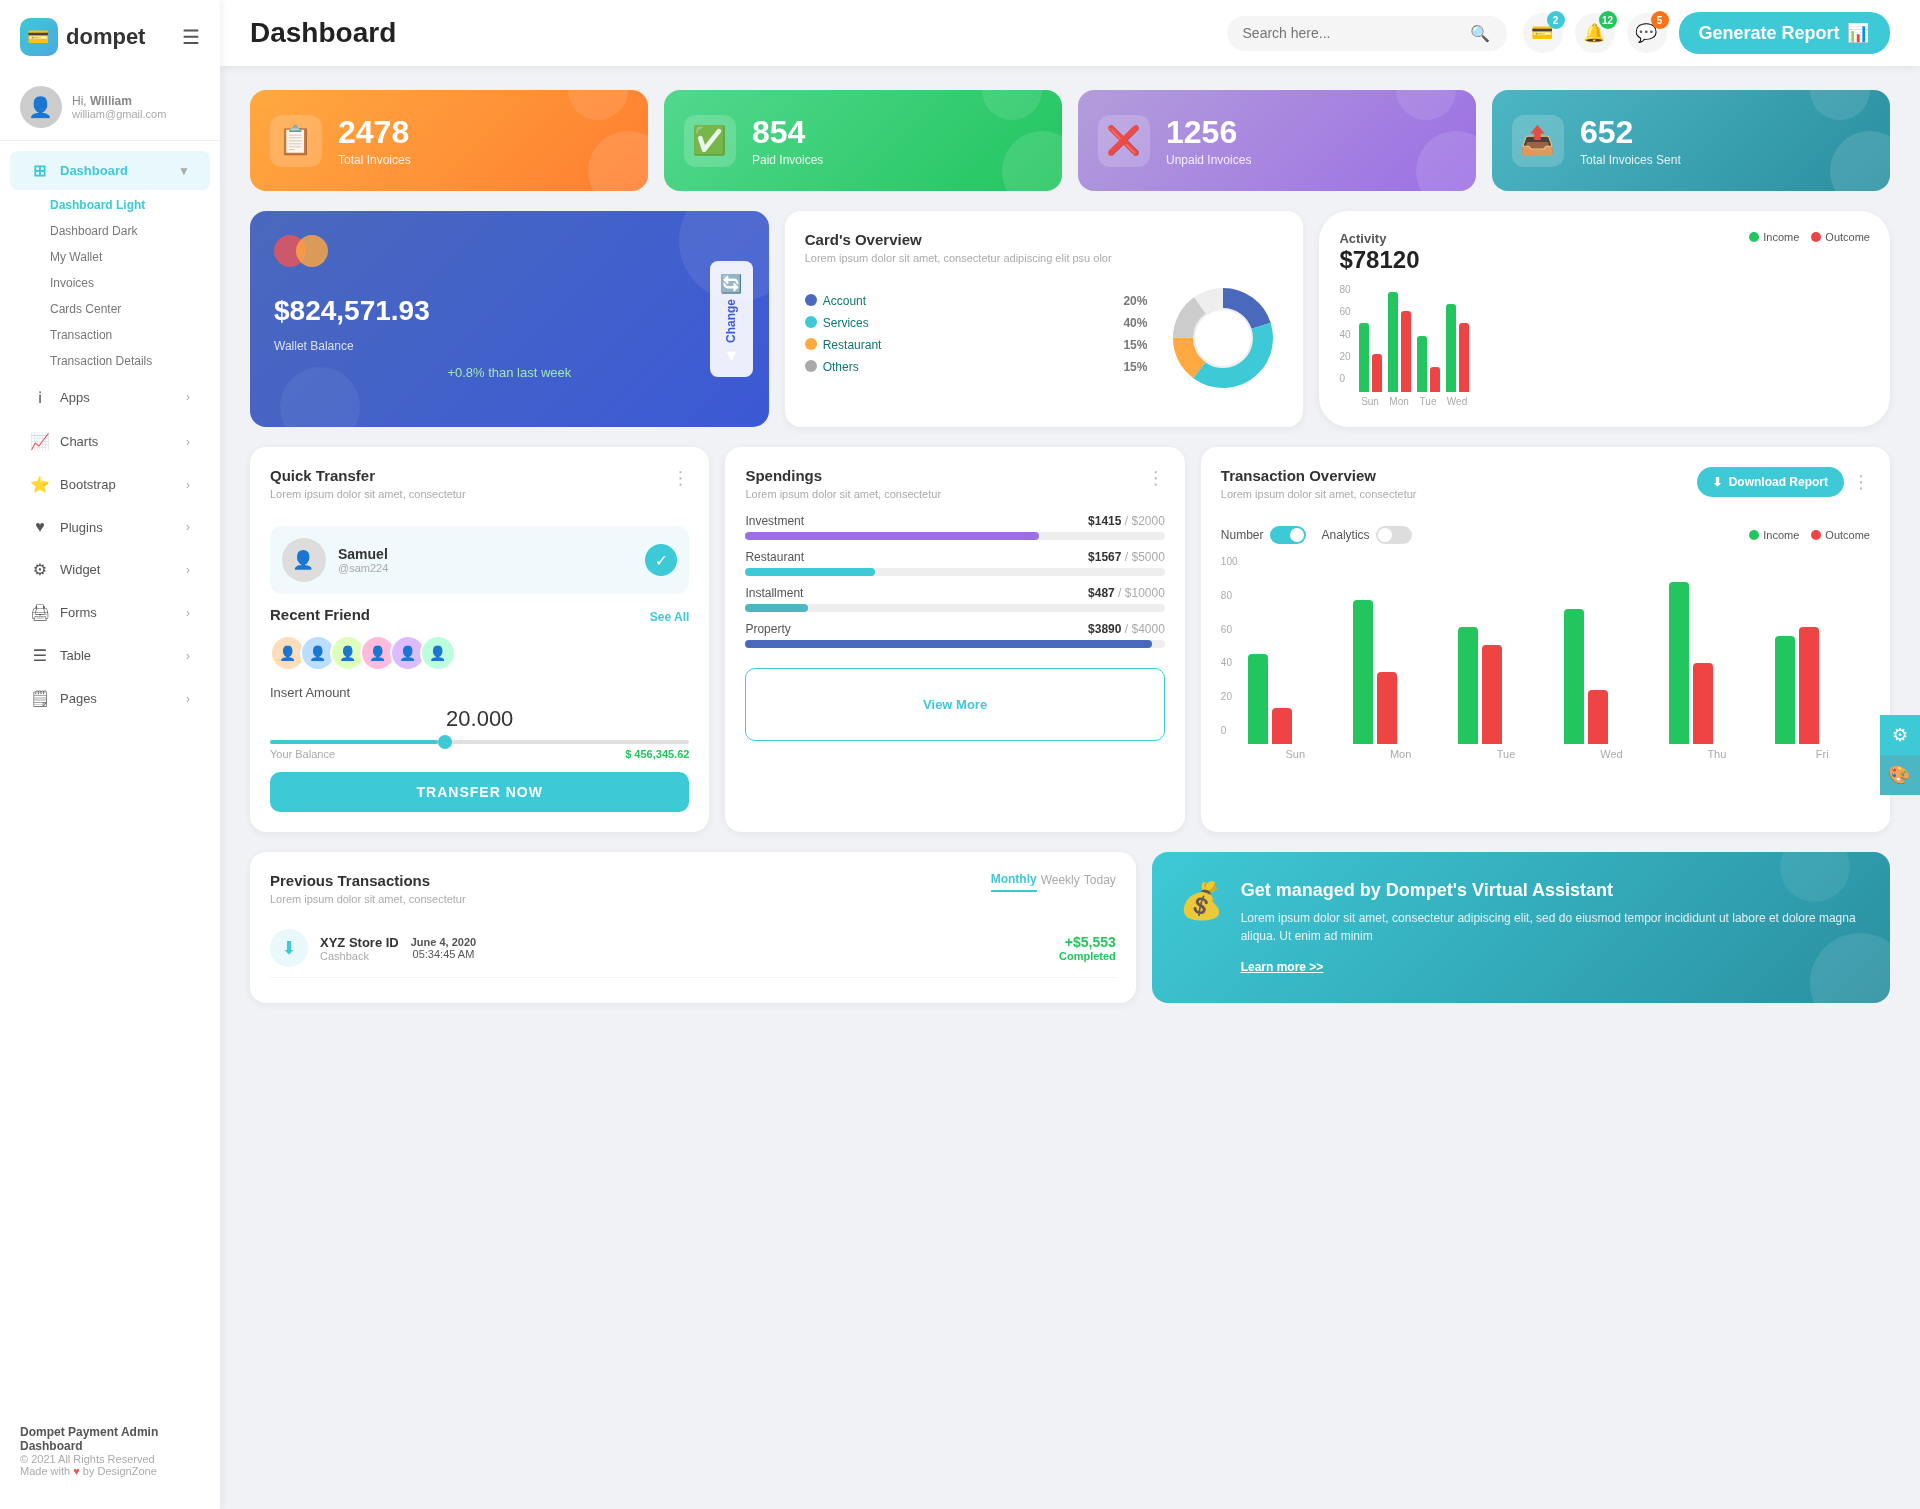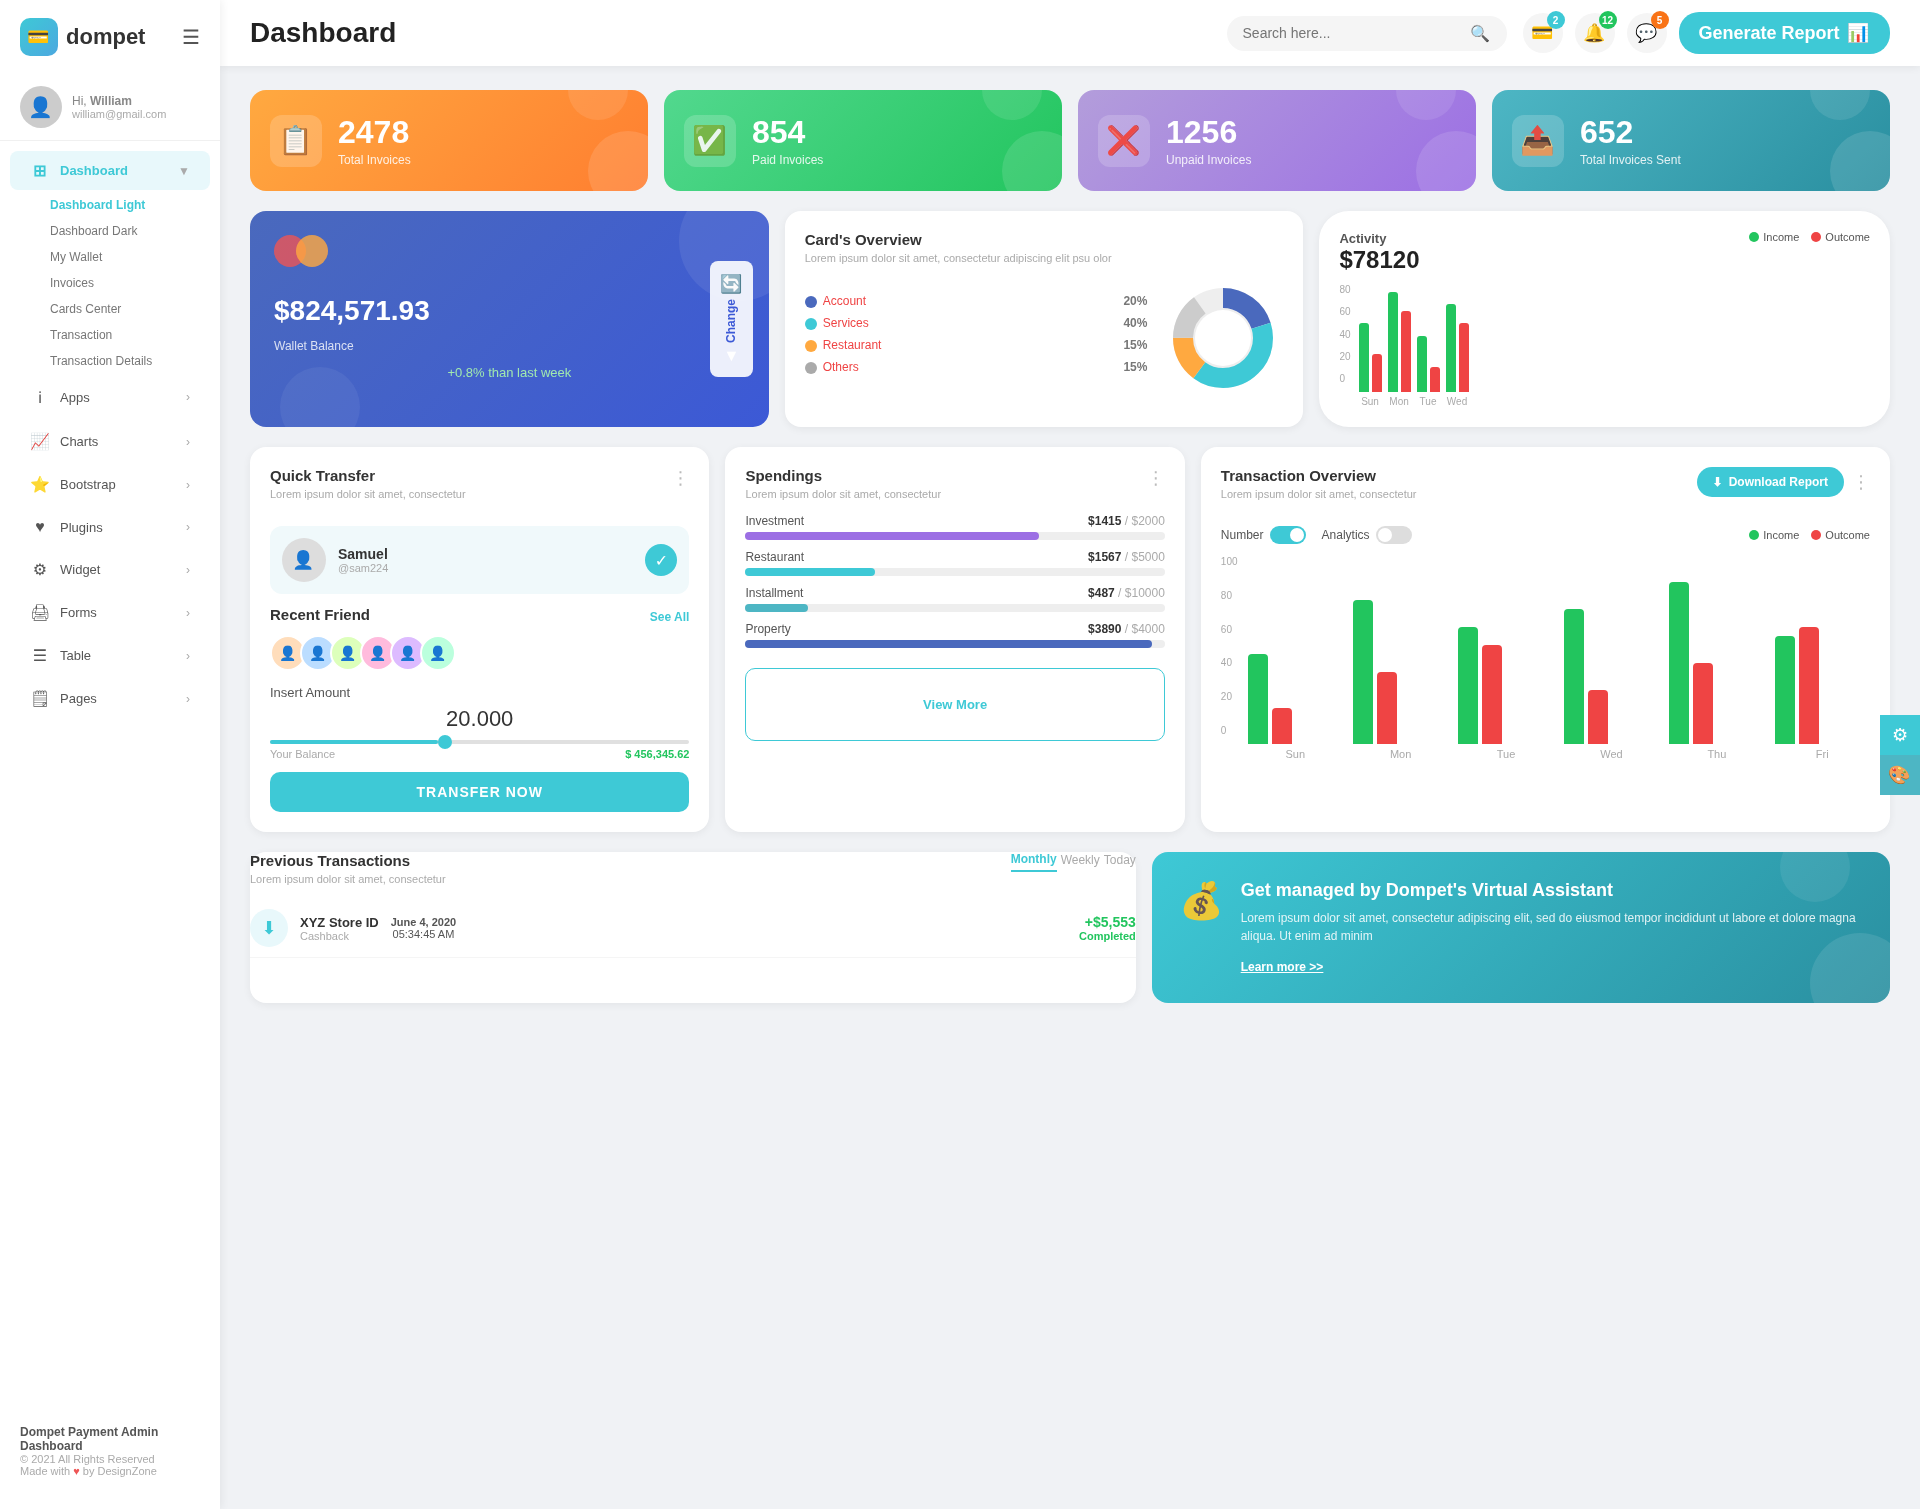--- a/index.html
+++ b/index.html
@@ -101,21 +101,21 @@
     .change-btn-text { font-size: 12px; color: #3c59d6; font-weight: 600; writing-mode: vertical-lr; text-orientation: mixed; transform: rotate(180deg); }
 
     
     .cards-overview {
       background: #fff; border-radius: 16px; padding: 20px; box-shadow: 0 2px 8px rgba(0,0,0,0.06);
     }
     .section-title { font-size: 15px; font-weight: 700; color: #333; margin-bottom: 4px; }
     .section-sub { font-size: 11px; color: #aaa; margin-bottom: 14px; }
     .overview-row { display: flex; align-items: center; justify-content: space-between; margin-bottom: 8px; }
     .legend-dot { width: 12px; height: 12px; border-radius: 50%; }
-    .legend-item { display: flex; align-items: flex-end; gap: 6px; font-size: 12px; color: #ef4444; }
+    .legend-item { display: flex; align-items: flex-start; gap: 6px; font-size: 12px; color: #0f766e; }
     .legend-pct { font-size: 12px; color: #777; font-weight: 600; }
 
     
     .pie-wrap { display: flex; justify-content: center; align-items: center; }
 
     
     .activity-card {
       background: #fff; border-radius: 30px; padding: 20px; box-shadow: 0 2px 8px rgba(0,0,0,0.06);
     }
     .activity-header { display: flex; justify-content: space-between; align-items: flex-start; margin-bottom: 10px; }
@@ -182,21 +182,21 @@
     .big-bar-group { display: flex; gap: 4px; align-items: flex-end; flex: 1; }
     .big-bar { border-radius: 4px 4px 0 0; min-width: 20px; }
     .big-bar-income { background: #22c55e; }
     .big-bar-outcome { background: #ef4444; }
     .big-bar-labels { display: flex; gap: 10px; margin-top: 4px; }
     .big-bar-label { font-size: 11px; color: #aaa; flex: 1; text-align: center; }
     .big-y-axis { display: flex; flex-direction: column; justify-content: space-between; height: 180px; padding-right: 6px; font-size: 10px; color: #aaa; }
 
     
     .last-row { display: grid; grid-template-columns: 1.2fr 1fr; gap: 16px; }
-    .prev-tx { background: #fff; border-radius: 16px; box-shadow: 0 2px 8px rgba(0,0,0,0.06); }
+    .prev-tx { background: #fff; border-radius: 16px; padding: 20px; box-shadow: 0 2px 8px rgba(0,0,0,0.06); }
     .tabs-row { display: flex; gap: 4px; margin-bottom: 14px; align-items: center; }
     .tab { font-size: 12px; color: #aaa; cursor: pointer; padding-bottom: 4px; }
     .tab.active { color: #3ec9d6; border-bottom: 2px solid #3ec9d6; font-weight: 600; }
     .tx-row { display: flex; align-items: center; gap: 12px; padding: 10px 0; border-bottom: 1px solid #f5f5f5; }
     .tx-icon { width: 38px; height: 38px; border-radius: 50%; background: #e8f8fb; display: flex; align-items: center; justify-content: center; font-size: 18px; color: #3ec9d6; }
     .tx-info .tx-name { font-size: 13px; font-weight: 600; color: #333; }
     .tx-info .tx-type { font-size: 11px; color: #aaa; }
     .tx-date { text-align: center; font-size: 11px; color: #555; }
     .tx-date .dt { font-weight: 600; }
     .tx-amount { margin-left: auto; font-size: 14px; font-weight: 700; color: #22c55e; }

